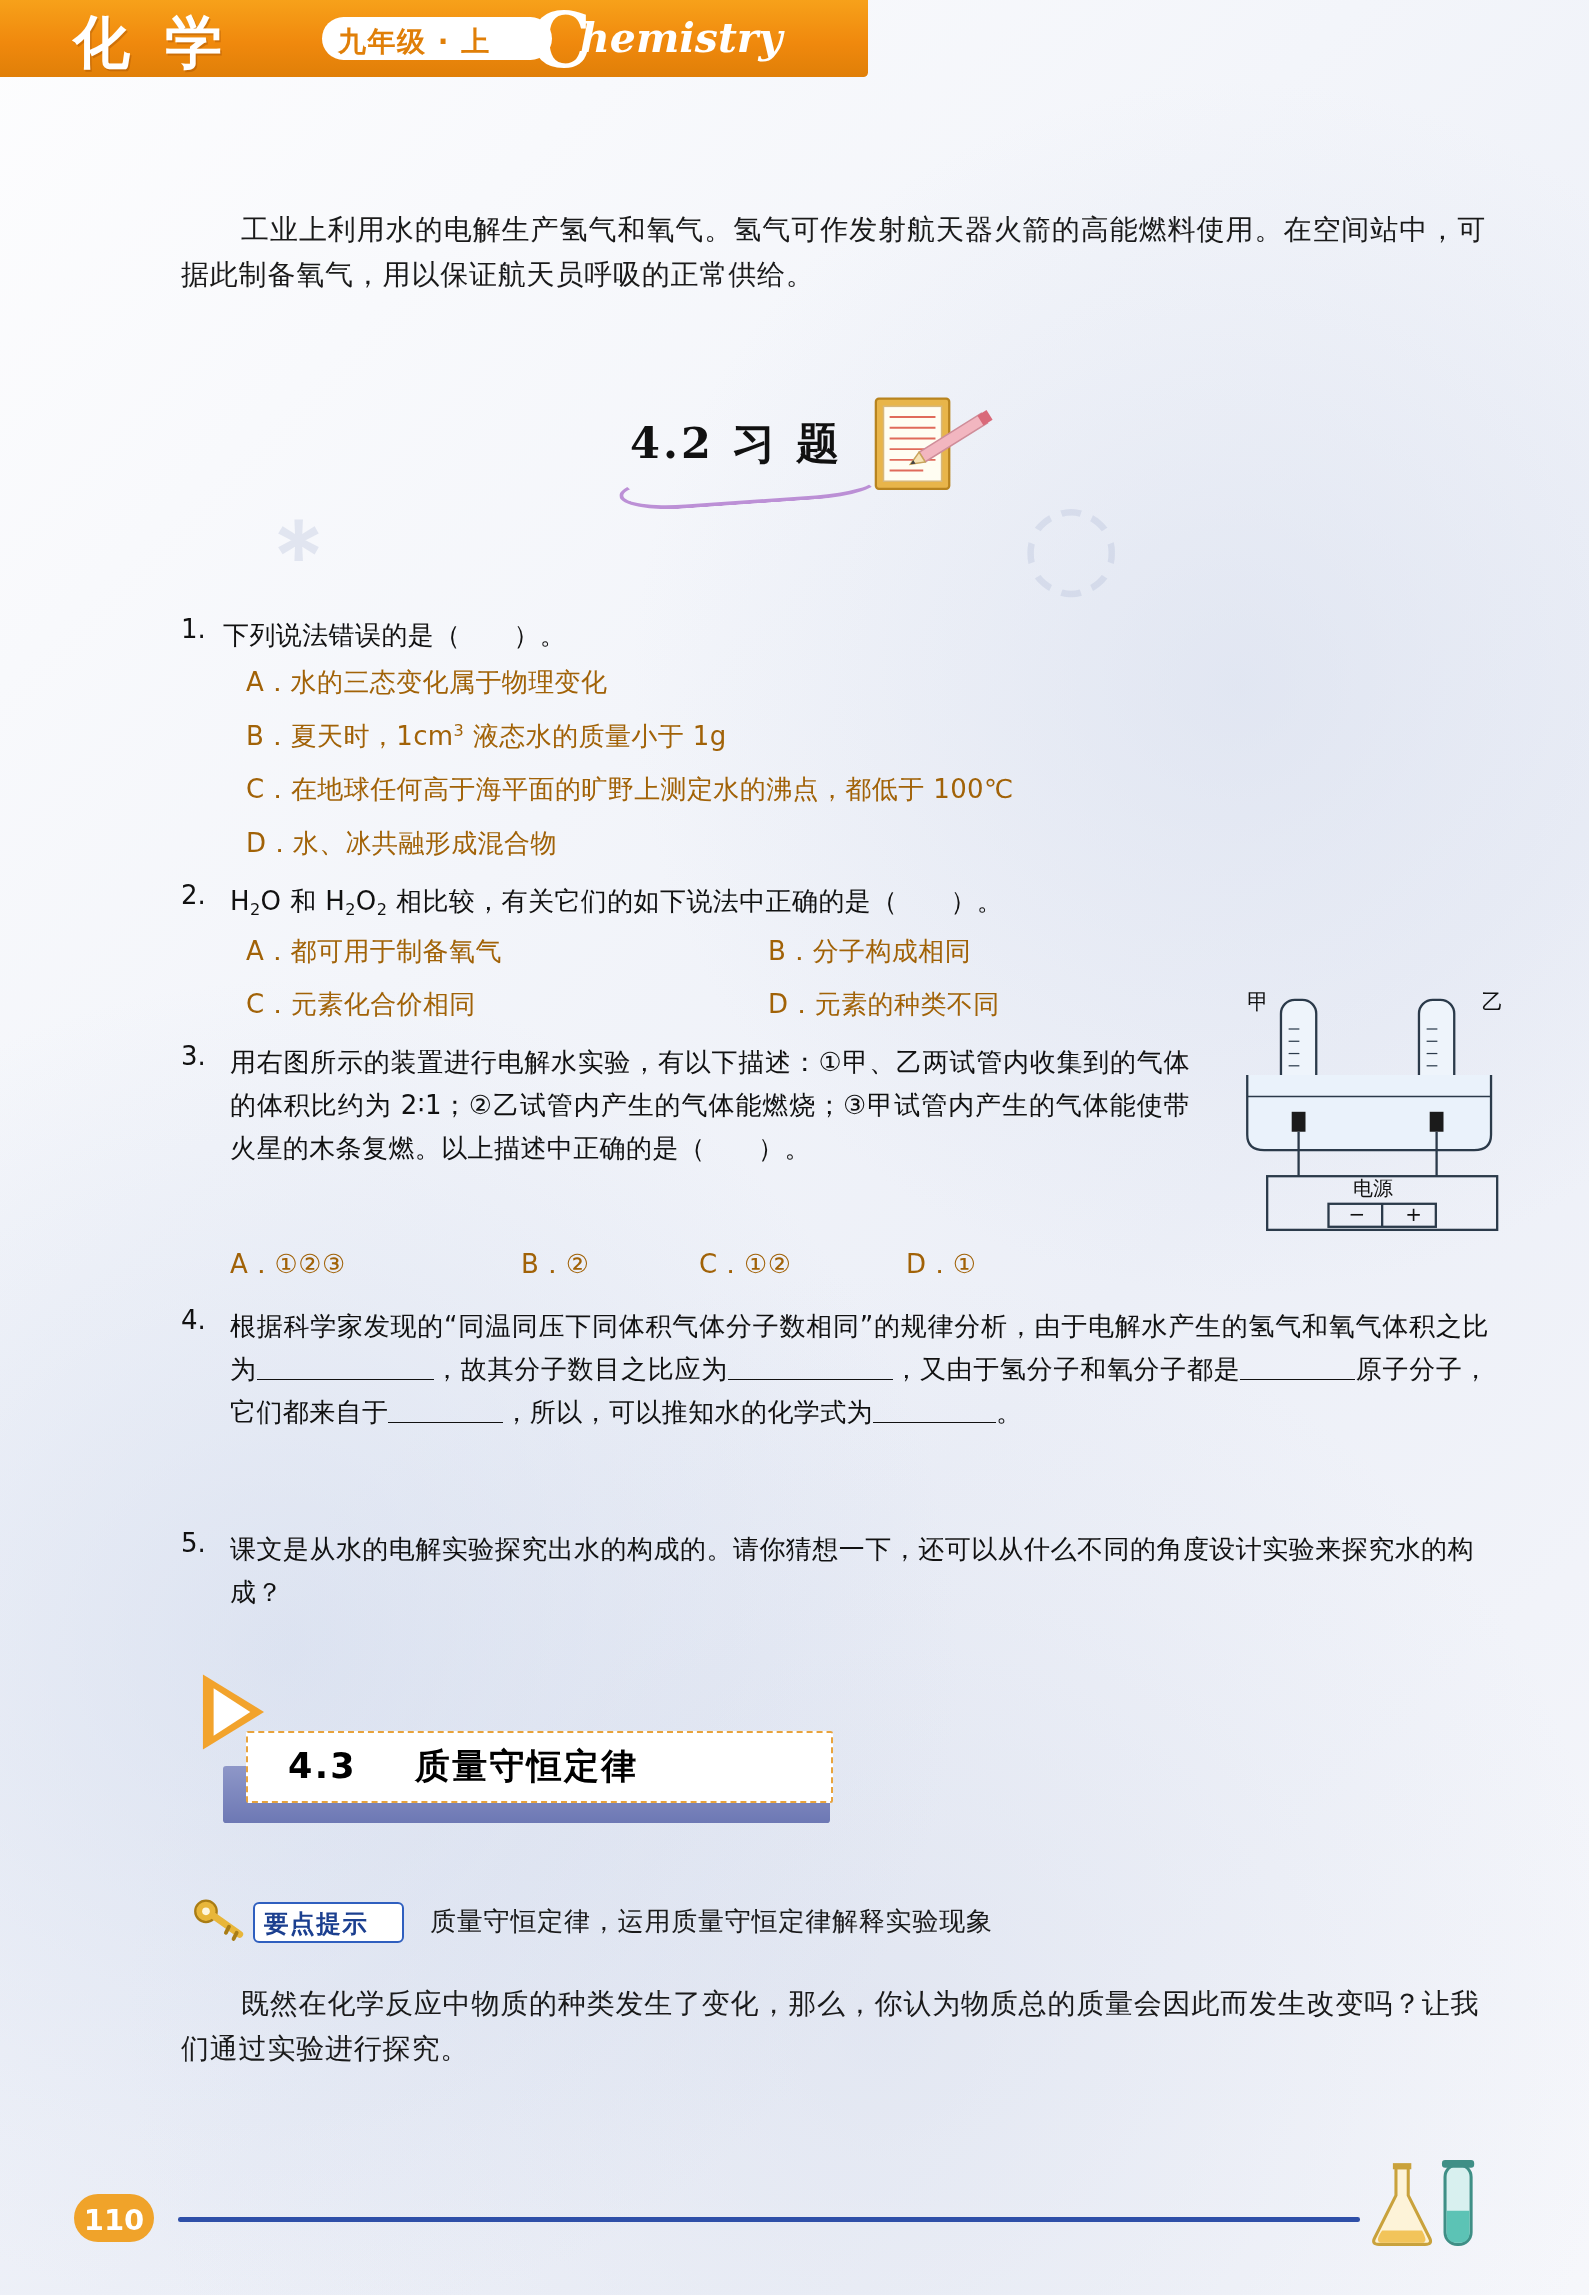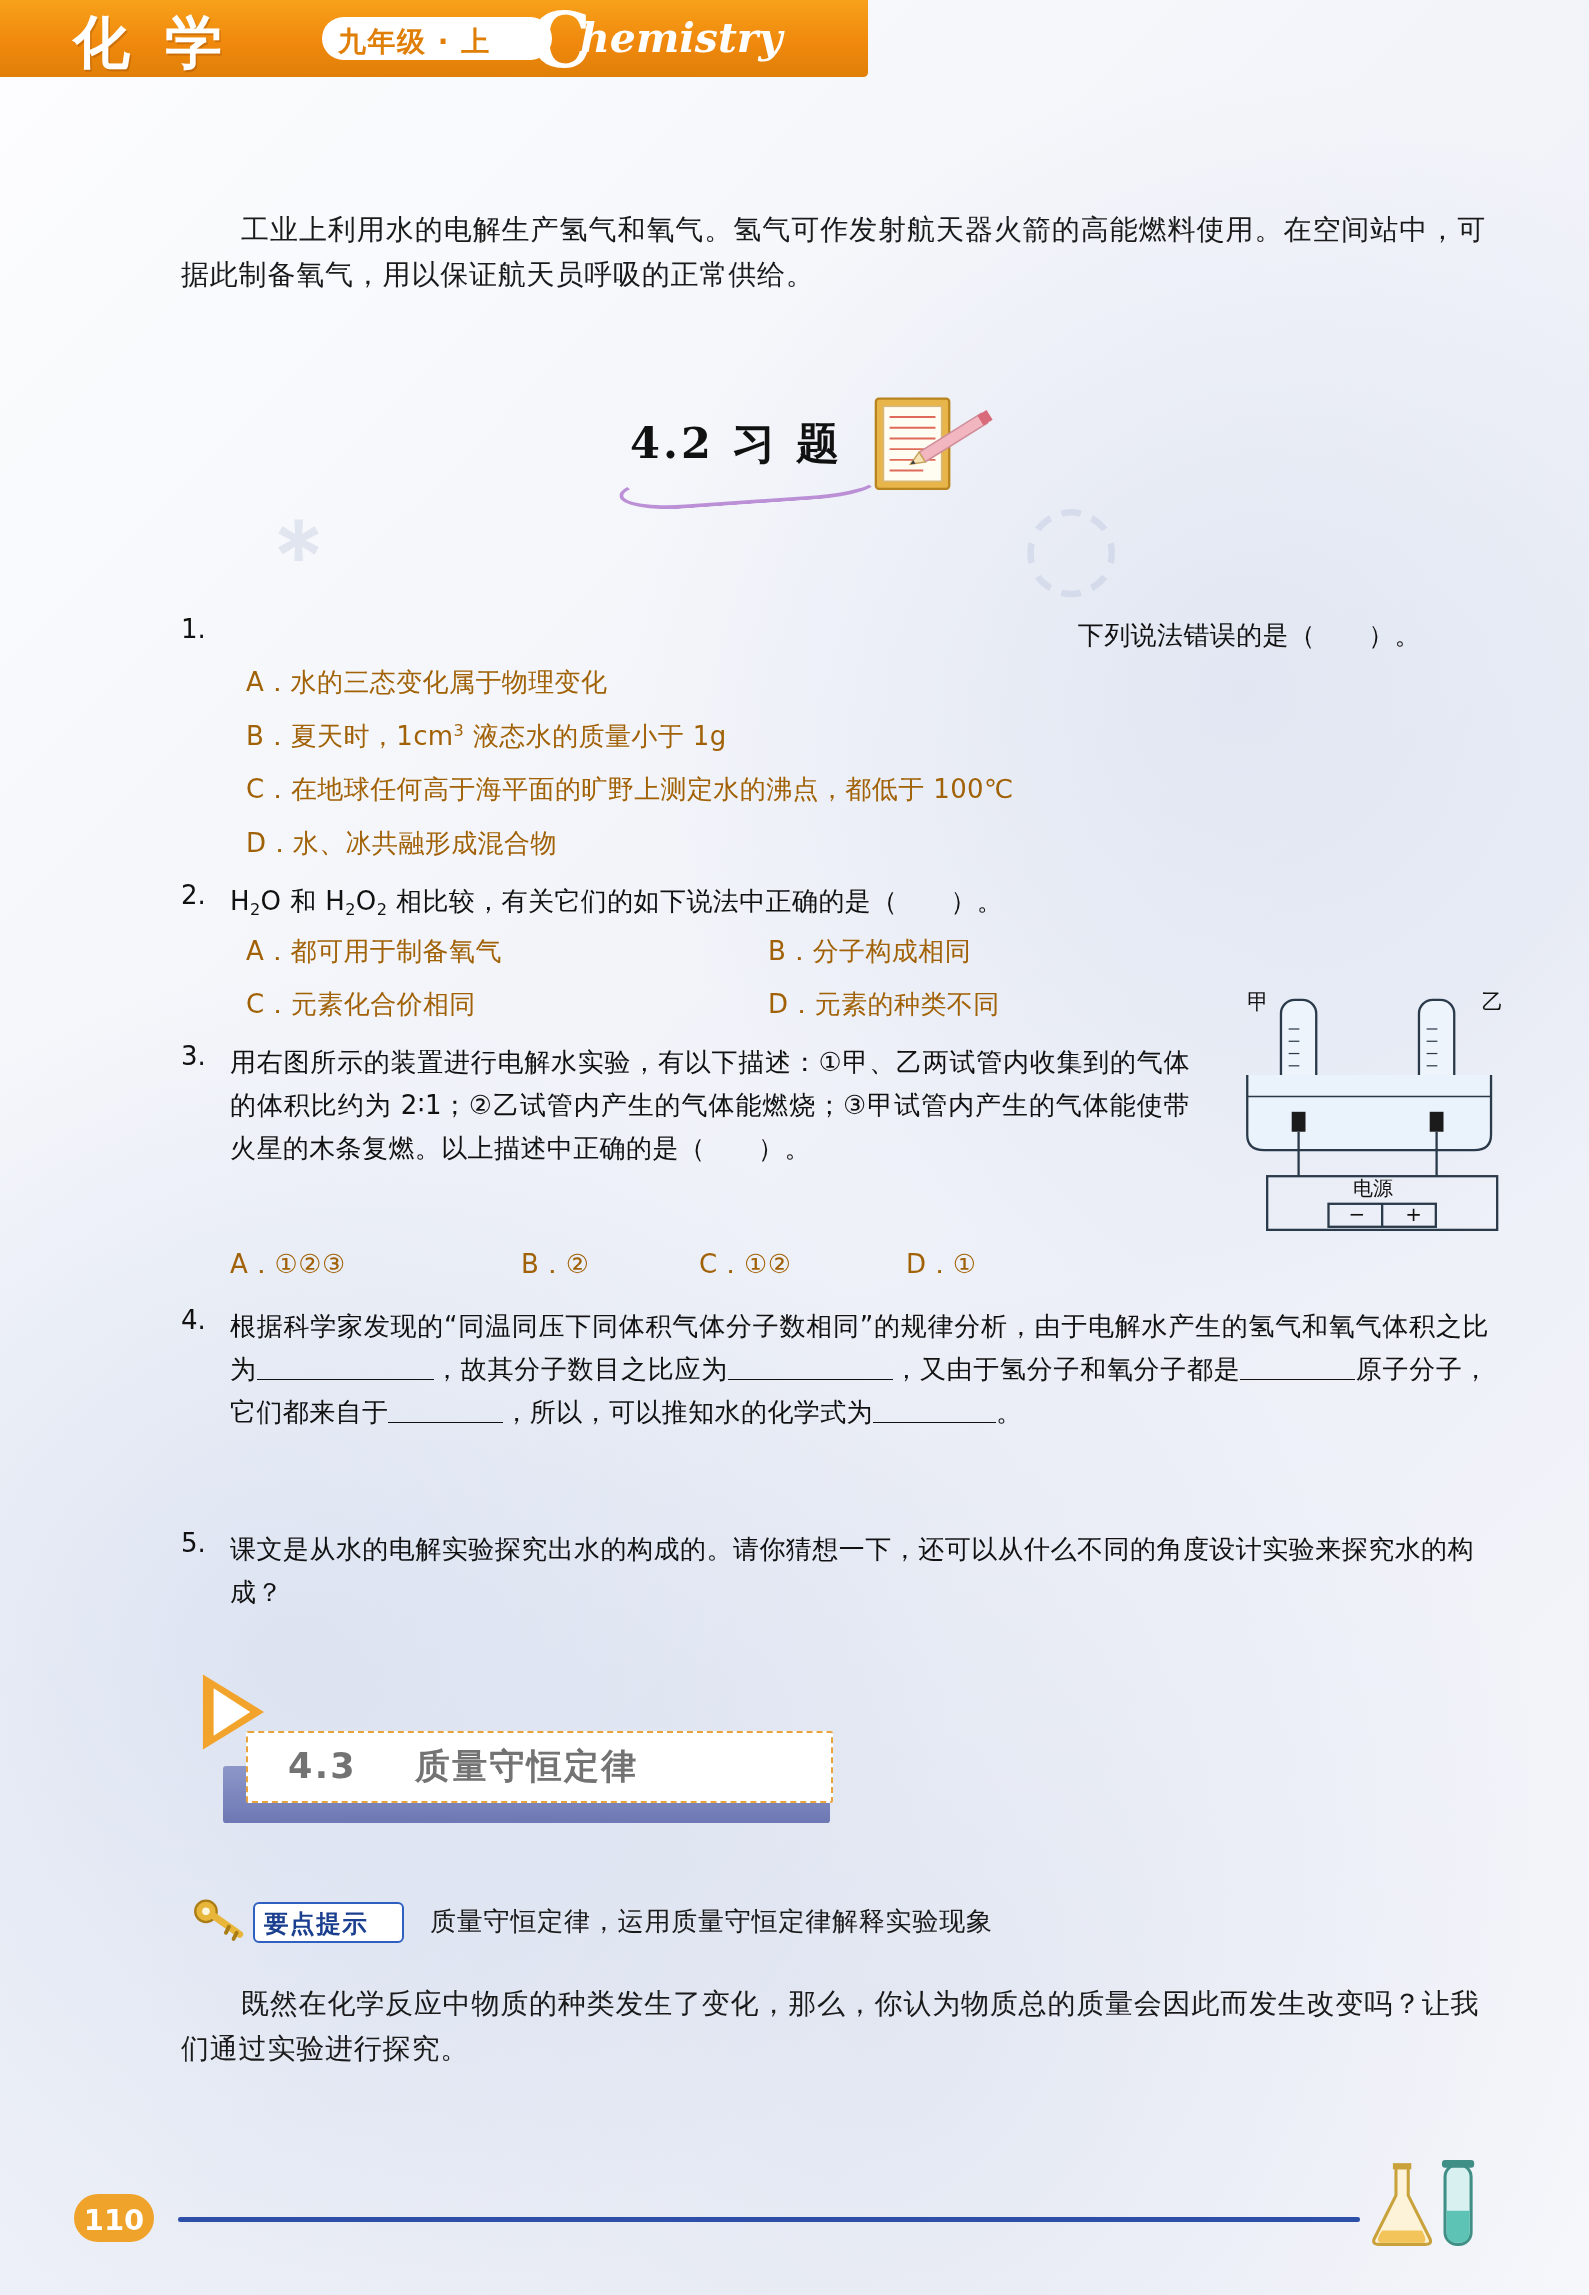--- a/index.html
+++ b/index.html
@@ -108,21 +108,21 @@
     background:linear-gradient(180deg,#8e97c8 0%,#6d78b4 100%);
     border-radius:3.1px;
   }
   .h43-box{
     position:absolute;left:246px;top:1731px;width:583px;height:68px;
     border:2.3px dashed #e8a33d;background:#ffffff;border-radius:2.3px;
   }
   .h43-text{
     position:absolute;left:288px;top:1743px;
     font-family:"DejaVu Sans", sans-serif;
-    font-size:35px;font-weight:700;color:#737373;letter-spacing:2.3px;
+    font-size:35px;font-weight:700;color:#000000;letter-spacing:2.3px;
   }
   .h43-arrow{position:absolute;left:198px;top:1670px;width:71px;height:84px;}
 
   
   .tip-key{position:absolute;left:192px;top:1896px;width:54px;height:46px;}
   .tip-pill{
     position:absolute;left:253px;top:1902px;width:147px;height:37px;
     border:2.3px solid #2f5fbf;border-radius:6.1px;background:#ffffff;
   }
   .tip-pill-text{
@@ -188,21 +188,21 @@
     <g transform="rotate(-32 120 60)">
       <rect x="62" y="52" width="96" height="15" fill="#f2b6c0" stroke="#cf8d99" stroke-width="2"></rect>
       <polygon points="62,52 44,59.5 62,67" fill="#f6e3b5" stroke="#c9a45c" stroke-width="2"></polygon>
       <polygon points="50,56.5 44,59.5 50,62.5" fill="#444"></polygon>
       <rect x="152" y="52" width="14" height="15" fill="#d96a7a"></rect>
     </g>
   </svg>
 </div>
 
 <div class="qnum" style="left:181px;top:614px;">1.</div>
-<div class="qtext" style="left:223px;top:614px;width:1198px;text-align:right;">下列说法错误的是（　　）。</div>
+<div class="qtext" style="left:223px;top:614px;width:1198px;">下列说法错误的是（　　）。</div>
 <div class="opt" style="left:246px;top:665px;">A．水的三态变化属于物理变化</div>
 <div class="opt" style="left:246px;top:719px;">B．夏天时，1cm<sup>3</sup> 液态水的质量小于 1g</div>
 <div class="opt" style="left:246px;top:772px;">C．在地球任何高于海平面的旷野上测定水的沸点，都低于 100℃</div>
 <div class="opt" style="left:246px;top:826px;">D．水、冰共融形成混合物</div>
 
 <div class="qnum" style="left:181px;top:880px;">2.</div>
 <div class="qtext" style="left:230px;top:880px;width:1152px;">H<sub>2</sub>O 和 H<sub>2</sub>O<sub>2</sub> 相比较，有关它们的如下说法中正确的是（　　）。</div>
 <div class="opt" style="left:246px;top:934px;">A．都可用于制备氧气</div>
 <div class="opt" style="left:768px;top:934px;">B．分子构成相同</div>
 <div class="opt" style="left:246px;top:987px;">C．元素化合价相同</div>

